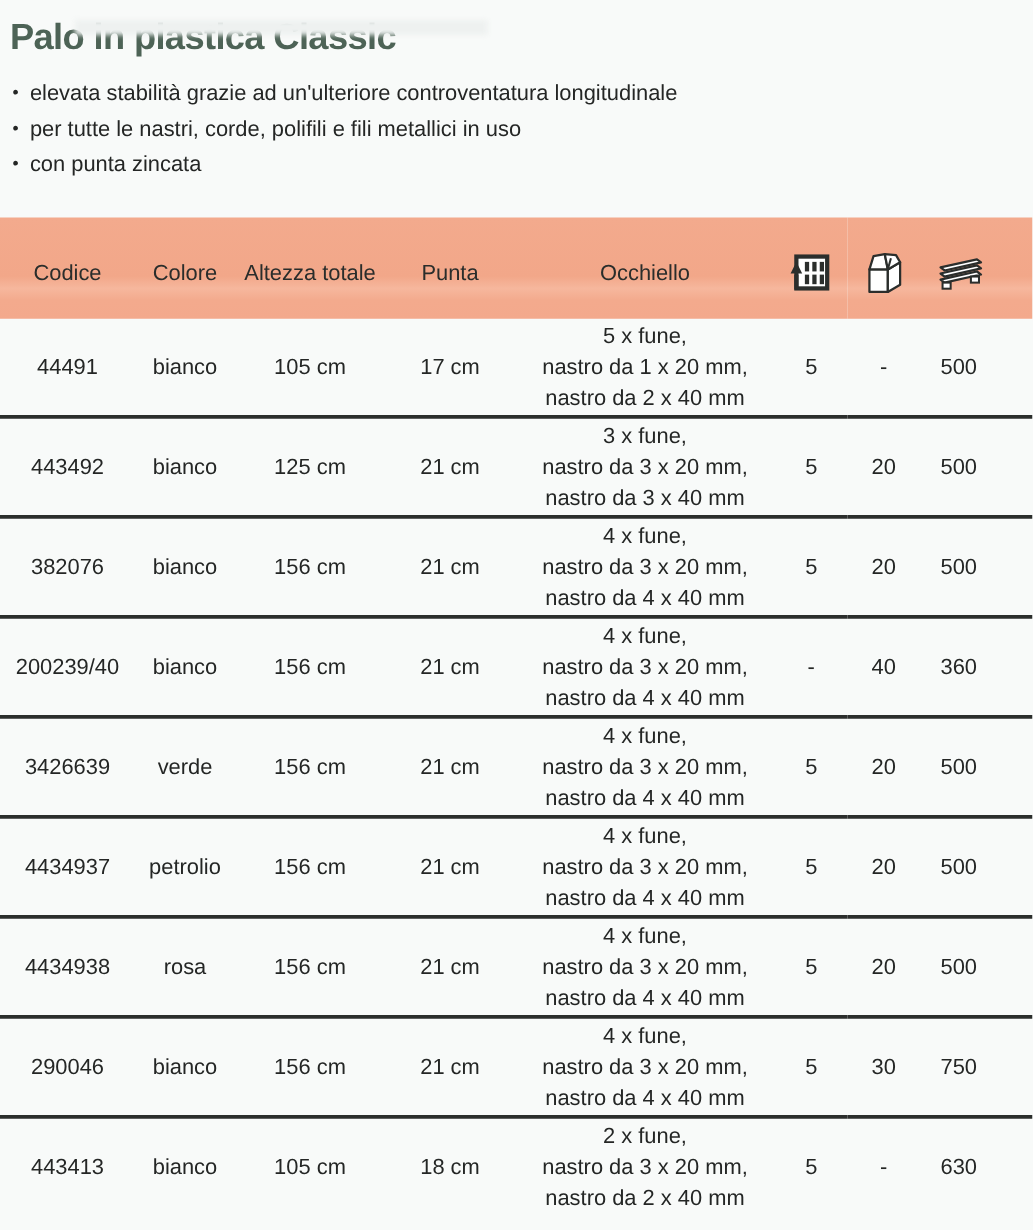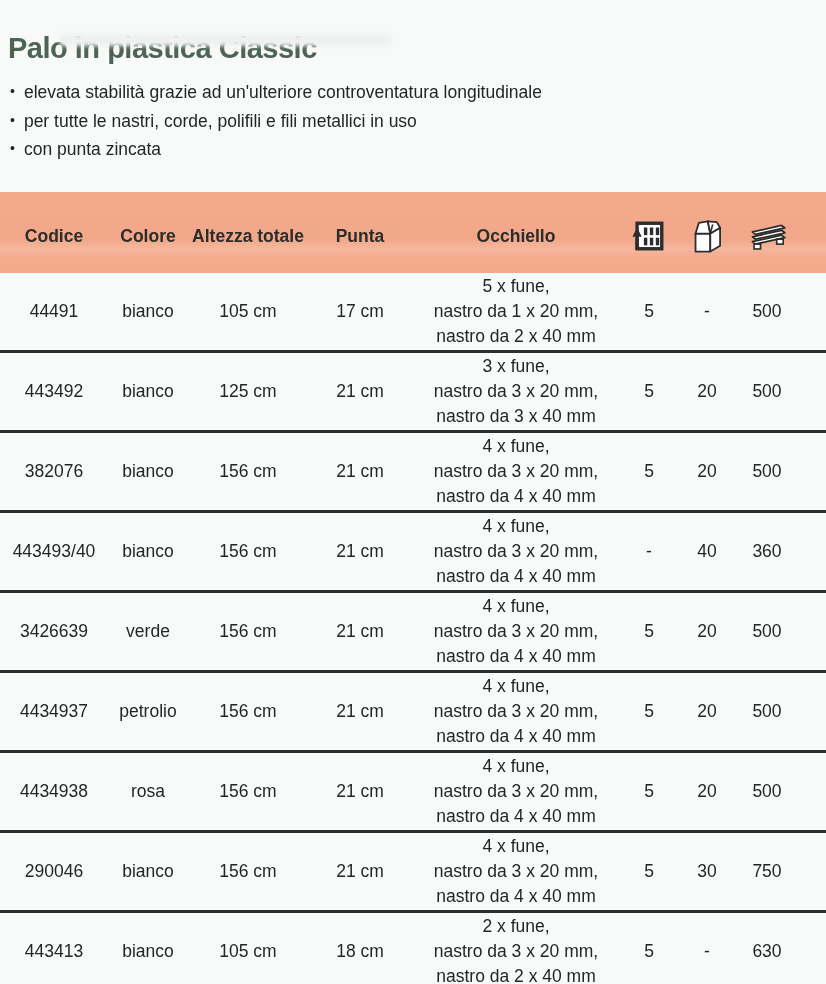--- a/index.html
+++ b/index.html
@@ -23,21 +23,21 @@
   .scan-ghost {
     position: absolute;
     top: 2px;
     left: 60px;
     width: 330px;
     height: 12px;
     background: #eef1f0;
     filter: blur(2px);
   }
   h1.title {
-    margin: 32px 0 0 8px;
+    margin: 14px 0 0 8px;
     font-size: 29px;
     line-height: 33px;
     font-weight: bold;
     letter-spacing: -0.5px;
     color: #4d6356;
   }
   ul.bullets {
     list-style: none;
     margin: 14px 0 0 10px;
     padding: 0;
@@ -57,21 +57,21 @@
   table.product-table {
     width: 826px;
     border-collapse: collapse;
     table-layout: fixed;
     margin-top: 27px;
     font-size: 17.5px;
   }
   thead th {
     height: 73px;
     background: linear-gradient(180deg, #f3aa8d 0%, #f2a789 58%, #f6b79d 70%, #f3aa8d 82%, #f3a98c 100%);
-    font-weight: bold;
+    font-weight: normal;
     text-align: center;
     vertical-align: middle;
     padding: 8px 0 0 0;
     color: #2a2d2b;
   }
   tbody td {
     height: 77px;
     text-align: center;
     vertical-align: middle;
     padding: 0;
@@ -200,21 +200,21 @@
         <td>156 cm</td>
         <td>21 cm</td>
         <td class="occhiello">4 x fune,
 nastro da 3 x 20 mm,
 nastro da 4 x 40 mm</td>
         <td>5</td>
         <td>20</td>
         <td class="last">500</td>
       </tr>
       <tr>
-        <td>443493/40</td>
+        <td>200239/40</td>
         <td>bianco</td>
         <td>156 cm</td>
         <td>21 cm</td>
         <td class="occhiello">4 x fune,
 nastro da 3 x 20 mm,
 nastro da 4 x 40 mm</td>
         <td>-</td>
         <td>40</td>
         <td class="last">360</td>
       </tr>

